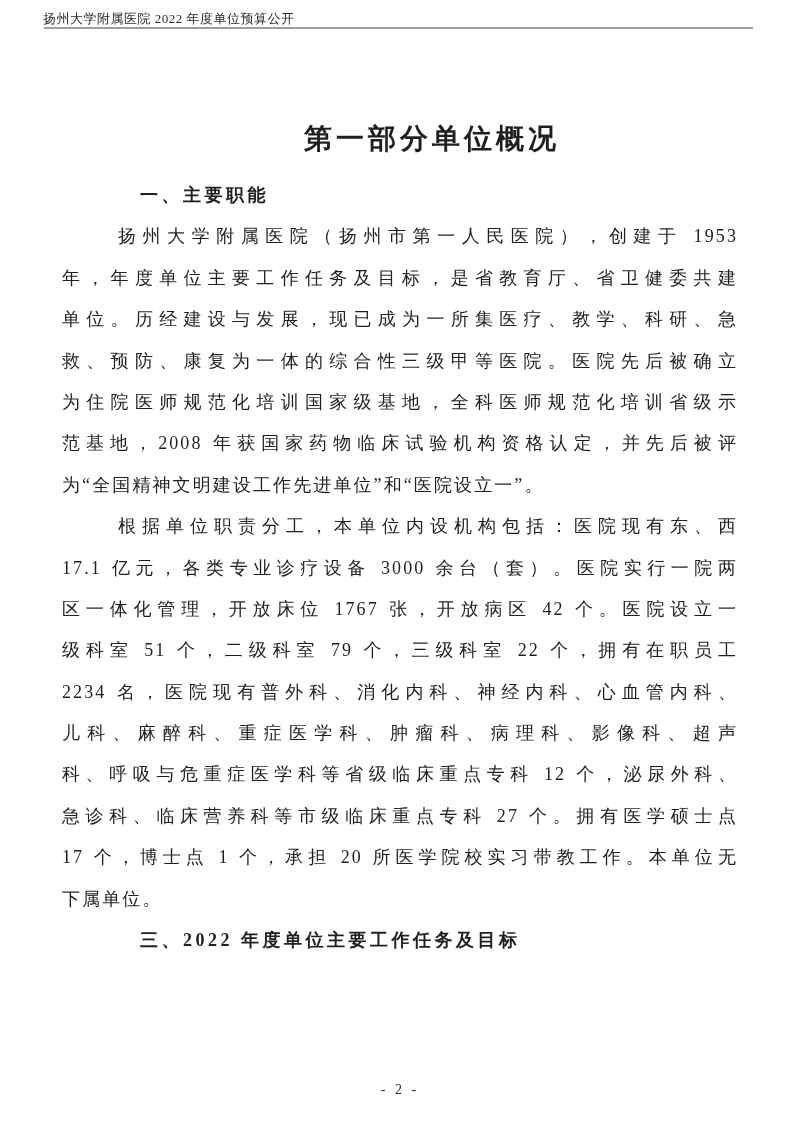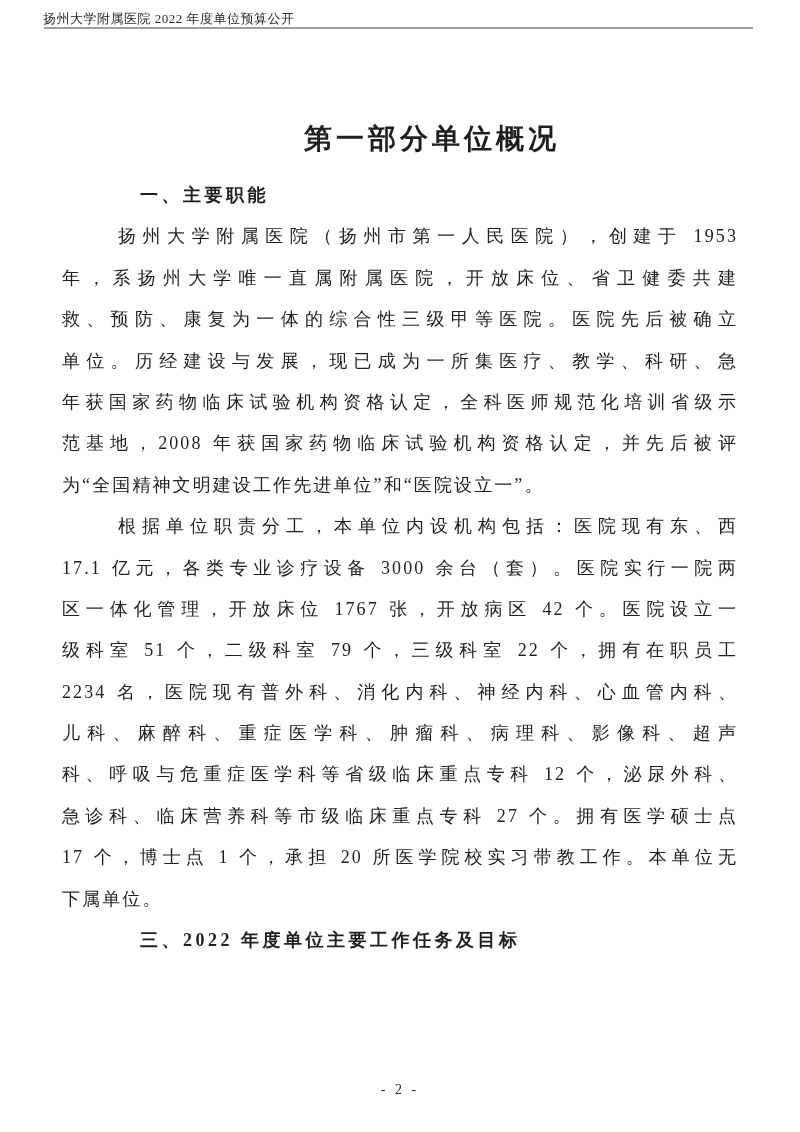--- a/index.html
+++ b/index.html
@@ -85,24 +85,24 @@
   <div class="pg-header-rule"></div>
 
   <div class="doc-title">第一部分单位概况</div>
 
   <div class="content">
 
     <div class="row heading">一、主要职能</div>
 
     <div>
       <div class="row indent">扬州大学附属医院（扬州市第一人民医院），创建于 1953</div>
-      <div class="row">年，系扬州大学唯一直属附属医院，开放床位、省卫健委共建</div>
+      <div class="row">年，年度单位主要工作任务及目标，是省教育厅、省卫健委共建</div>
+      <div class="row">单位。历经建设与发展，现已成为一所集医疗、教学、科研、急</div>
       <div class="row">救、预防、康复为一体的综合性三级甲等医院。医院先后被确立</div>
-      <div class="row">单位。历经建设与发展，现已成为一所集医疗、教学、科研、急</div>
-      <div class="row">年获国家药物临床试验机构资格认定，全科医师规范化培训省级示</div>
+      <div class="row">为住院医师规范化培训国家级基地，全科医师规范化培训省级示</div>
       <div class="row">范基地，2008 年获国家药物临床试验机构资格认定，并先后被评</div>
       <div class="row nolast">为“全国精神文明建设工作先进单位”和“医院设立一”。</div>
     </div>
 
 
     <div>
       <div class="row indent">根据单位职责分工，本单位内设机构包括：医院现有东、西</div>
       <div class="row">17.1 亿元，各类专业诊疗设备 3000 余台（套）。医院实行一院两</div>
       <div class="row">区一体化管理，开放床位 1767 张，开放病区 42 个。医院设立一</div>
       <div class="row">级科室 51 个，二级科室 79 个，三级科室 22 个，拥有在职员工</div>

